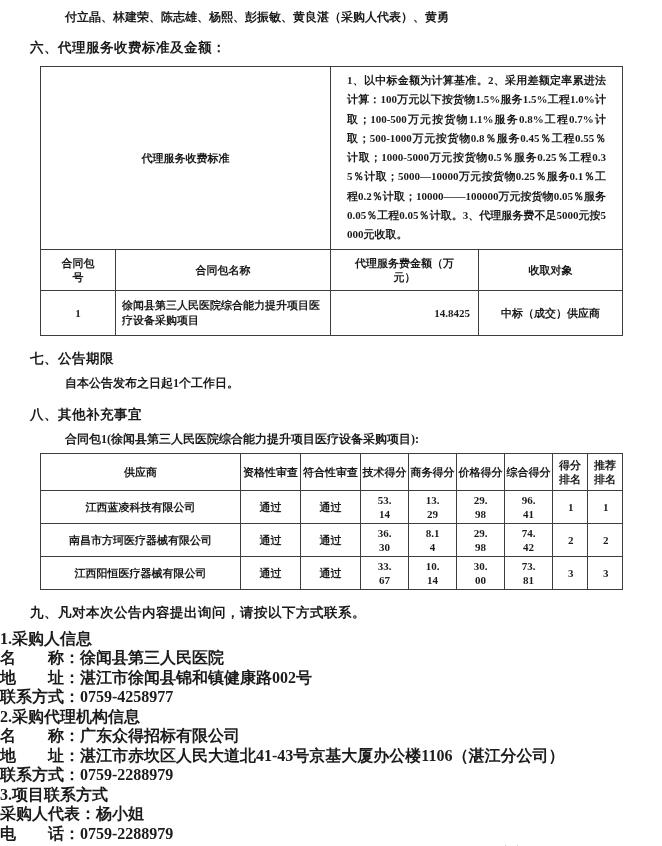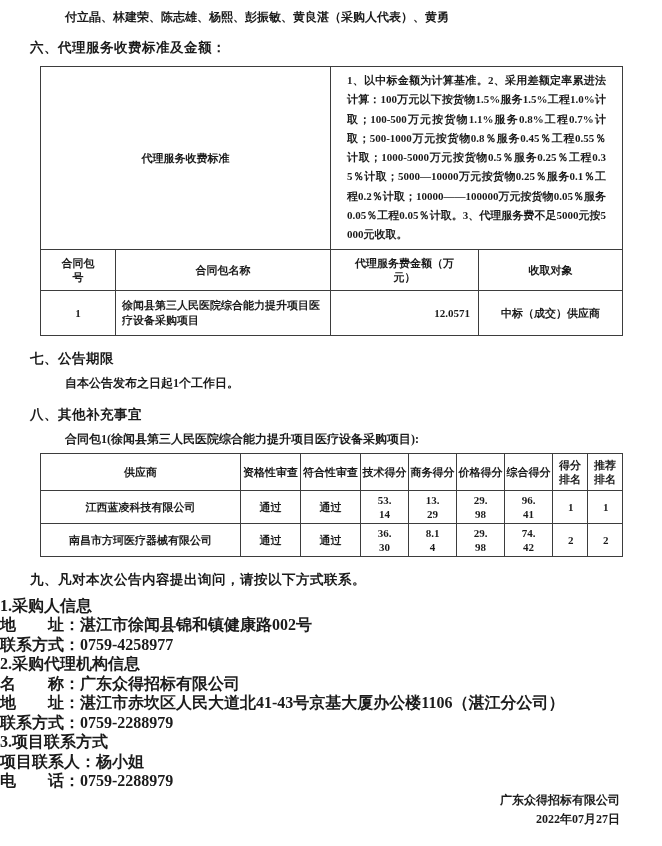--- a/index.html
+++ b/index.html
@@ -71,21 +71,21 @@
       </tr>
       <tr class="hdr">
         <td>合同包号</td>
         <td>合同包名称</td>
         <td>代理服务费金额（万元）</td>
         <td>收取对象</td>
       </tr>
       <tr class="data">
         <td>1</td>
         <td class="pkg-name">徐闻县第三人民医院综合能力提升项目医疗设备采购项目</td>
-        <td class="fee-amt">12.0571</td>
+        <td class="fee-amt">14.8425</td>
         <td>中标（成交）供应商</td>
       </tr>
     </tbody>
   </table>
 
   <div class="sec-heading">七、公告期限</div>
   <p class="body-line">自本公告发布之日起1个工作日。</p>
 
   <div class="sec-heading">八、其他补充事宜</div>
   <p class="body-line">合同包1(徐闻县第三人民医院综合能力提升项目医疗设备采购项目):</p>
@@ -129,37 +129,49 @@
         <td>南昌市方珂医疗器械有限公司</td>
         <td>通过</td>
         <td>通过</td>
         <td>36.30</td>
         <td>8.14</td>
         <td>29.98</td>
         <td>74.42</td>
         <td>2</td>
         <td>2</td>
       </tr>
+      <tr class="data">
+        <td>江西阳恒医疗器械有限公司</td>
+        <td>通过</td>
+        <td>通过</td>
+        <td>33.67</td>
+        <td>10.14</td>
+        <td>30.00</td>
+        <td>73.81</td>
+        <td>3</td>
+        <td>3</td>
+      </tr>
     </tbody>
   </table>
 
   <div class="sec-heading">九、凡对本次公告内容提出询问，请按以下方式联系。</div>
 
   <div class="contacts">
     <p class="group-title">1.采购人信息</p>
+    <p class="detail-line"><span>名　　称：</span><span>徐闻县第三人民医院</span></p>
     <p class="detail-line"><span>地　　址：</span><span>湛江市徐闻县锦和镇健康路002号</span></p>
     <p class="detail-line"><span>联系方式：</span><span>0759-4258977</span></p>
 
     <p class="group-title">2.采购代理机构信息</p>
     <p class="detail-line"><span>名　　称：</span><span>广东众得招标有限公司</span></p>
     <p class="detail-line"><span>地　　址：</span><span>湛江市赤坎区人民大道北41-43号京基大厦办公楼1106（湛江分公司）</span></p>
     <p class="detail-line"><span>联系方式：</span><span>0759-2288979</span></p>
 
     <p class="group-title">3.项目联系方式</p>
-    <p class="detail-line"><span>项目联系人：</span><span>杨小姐</span></p>
+    <p class="detail-line"><span>采购人代表：</span><span>杨小姐</span></p>
     <p class="detail-line"><span>电　　话：</span><span>0759-2288979</span></p>
   </div>
 
   <div class="signature">
     <p>广东众得招标有限公司</p>
     <p>2022年07月27日</p>
   </div>
 
 </div>
 

